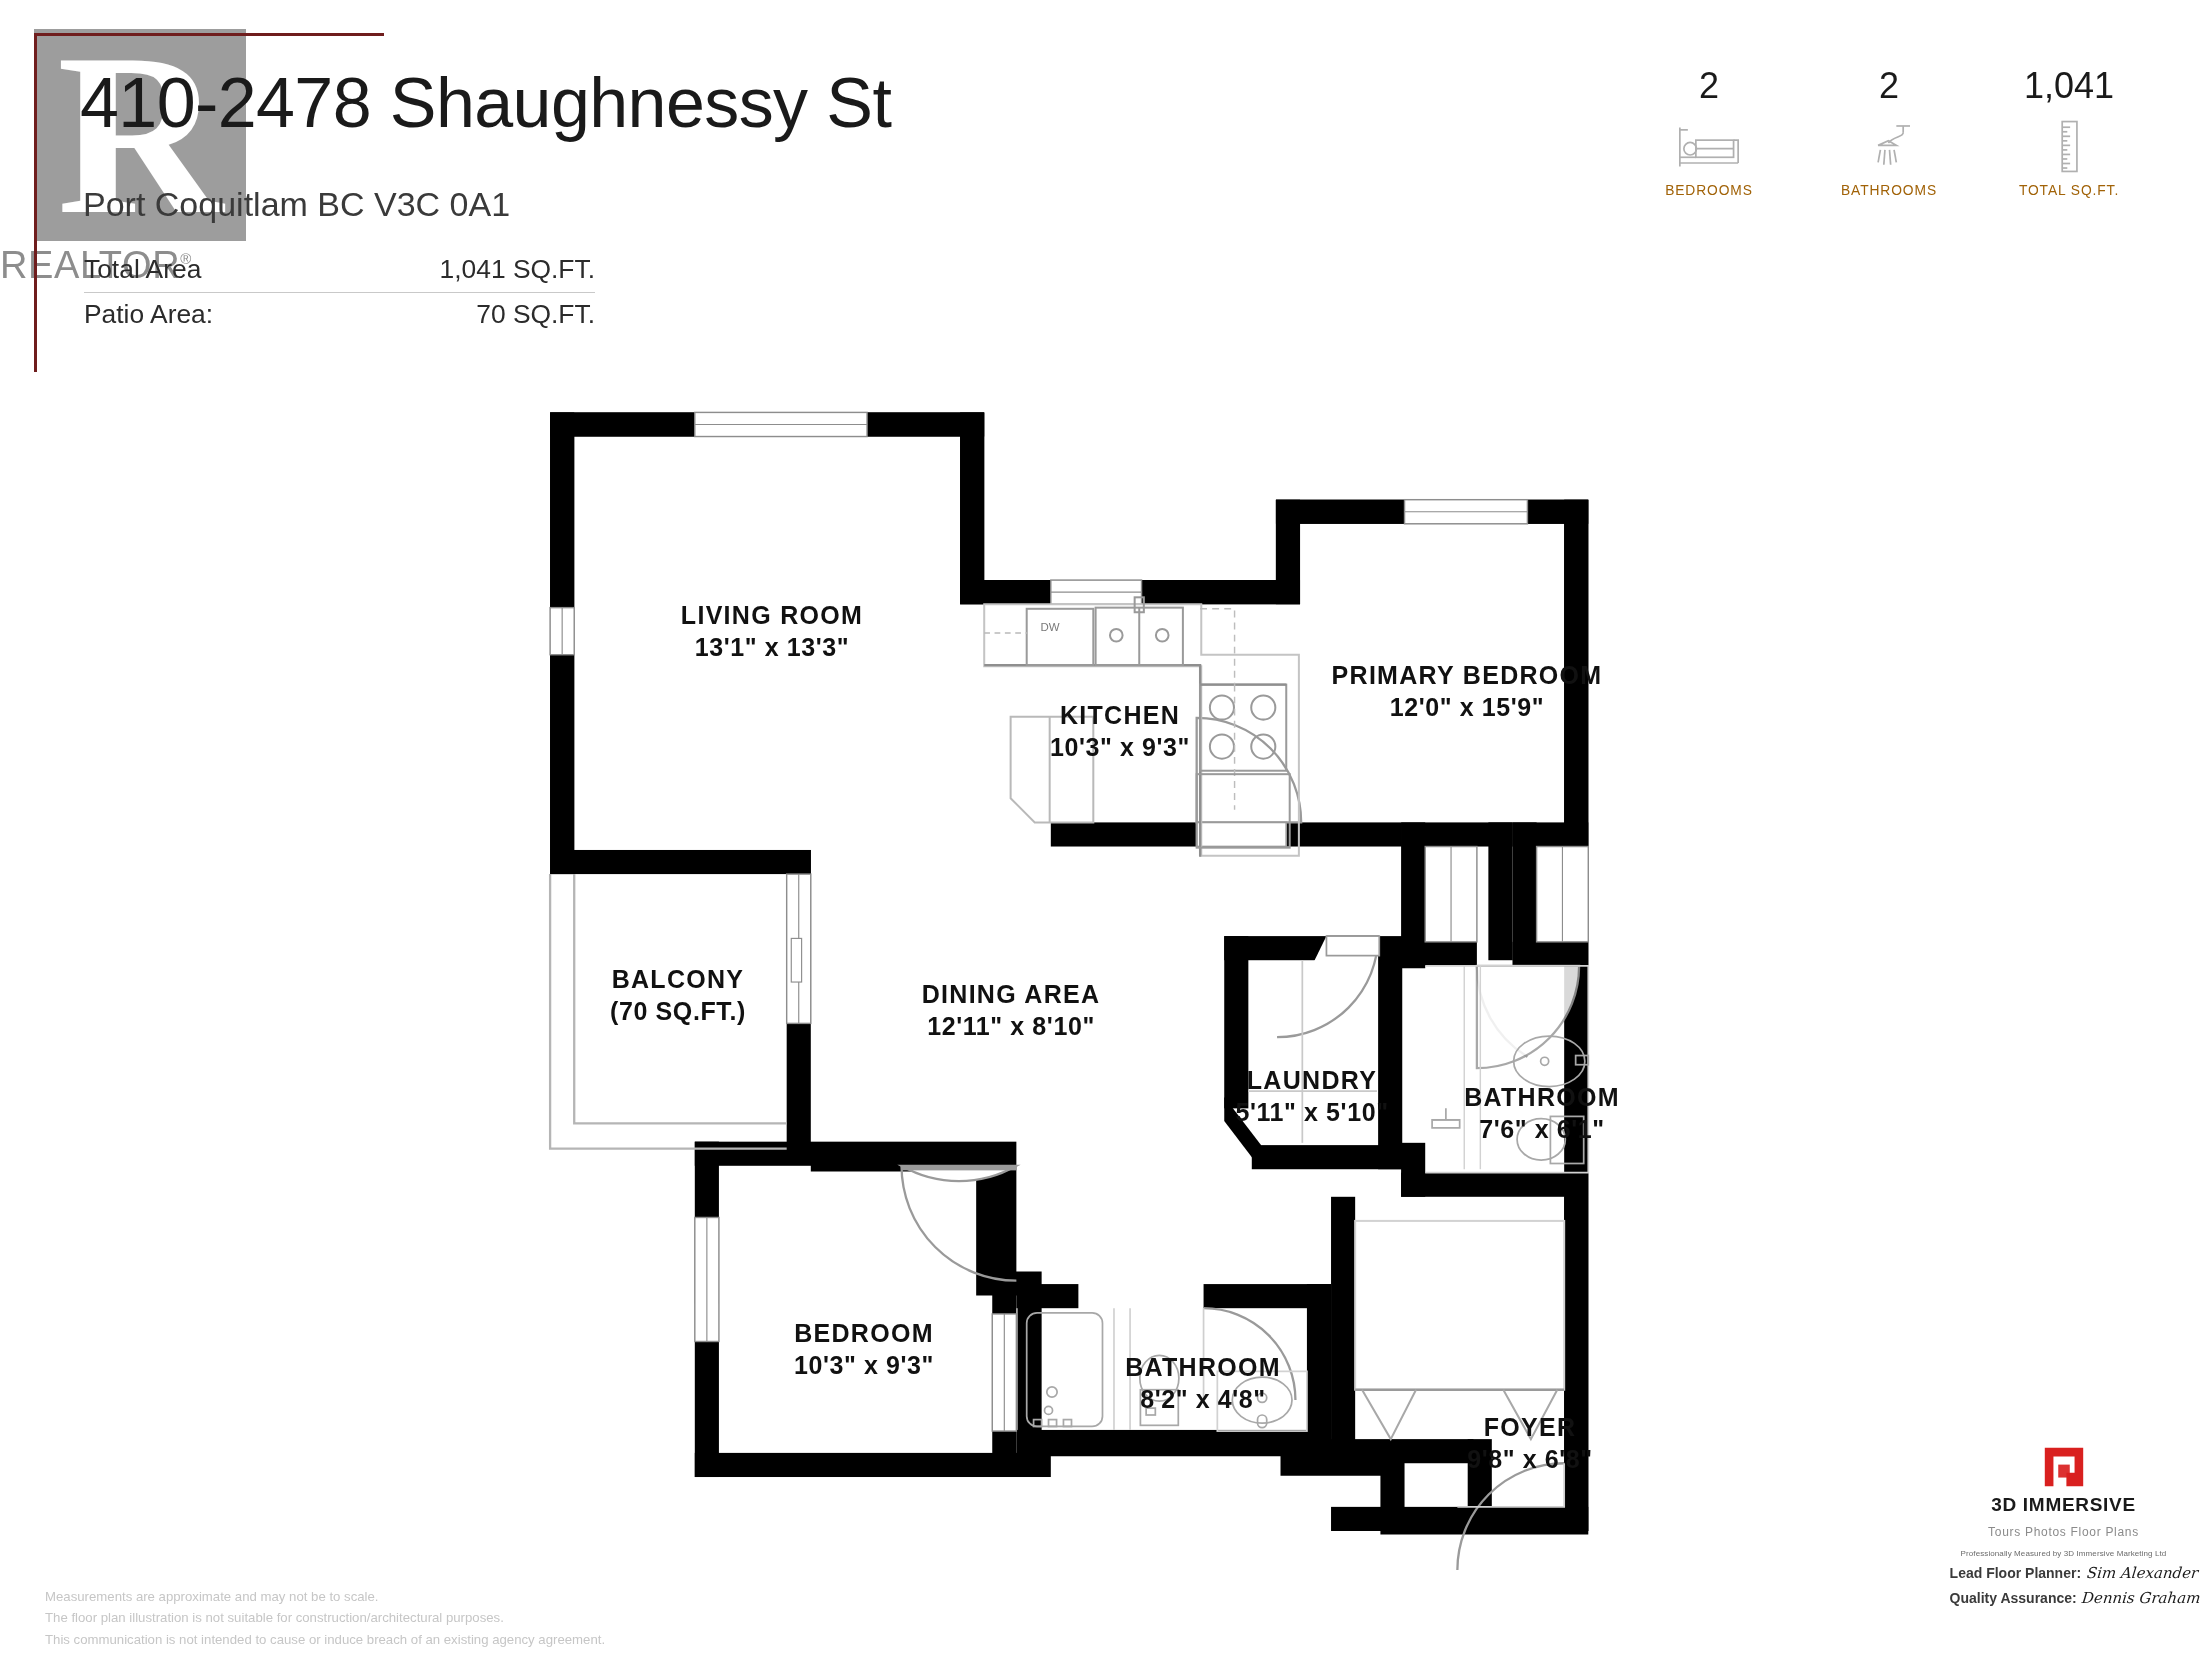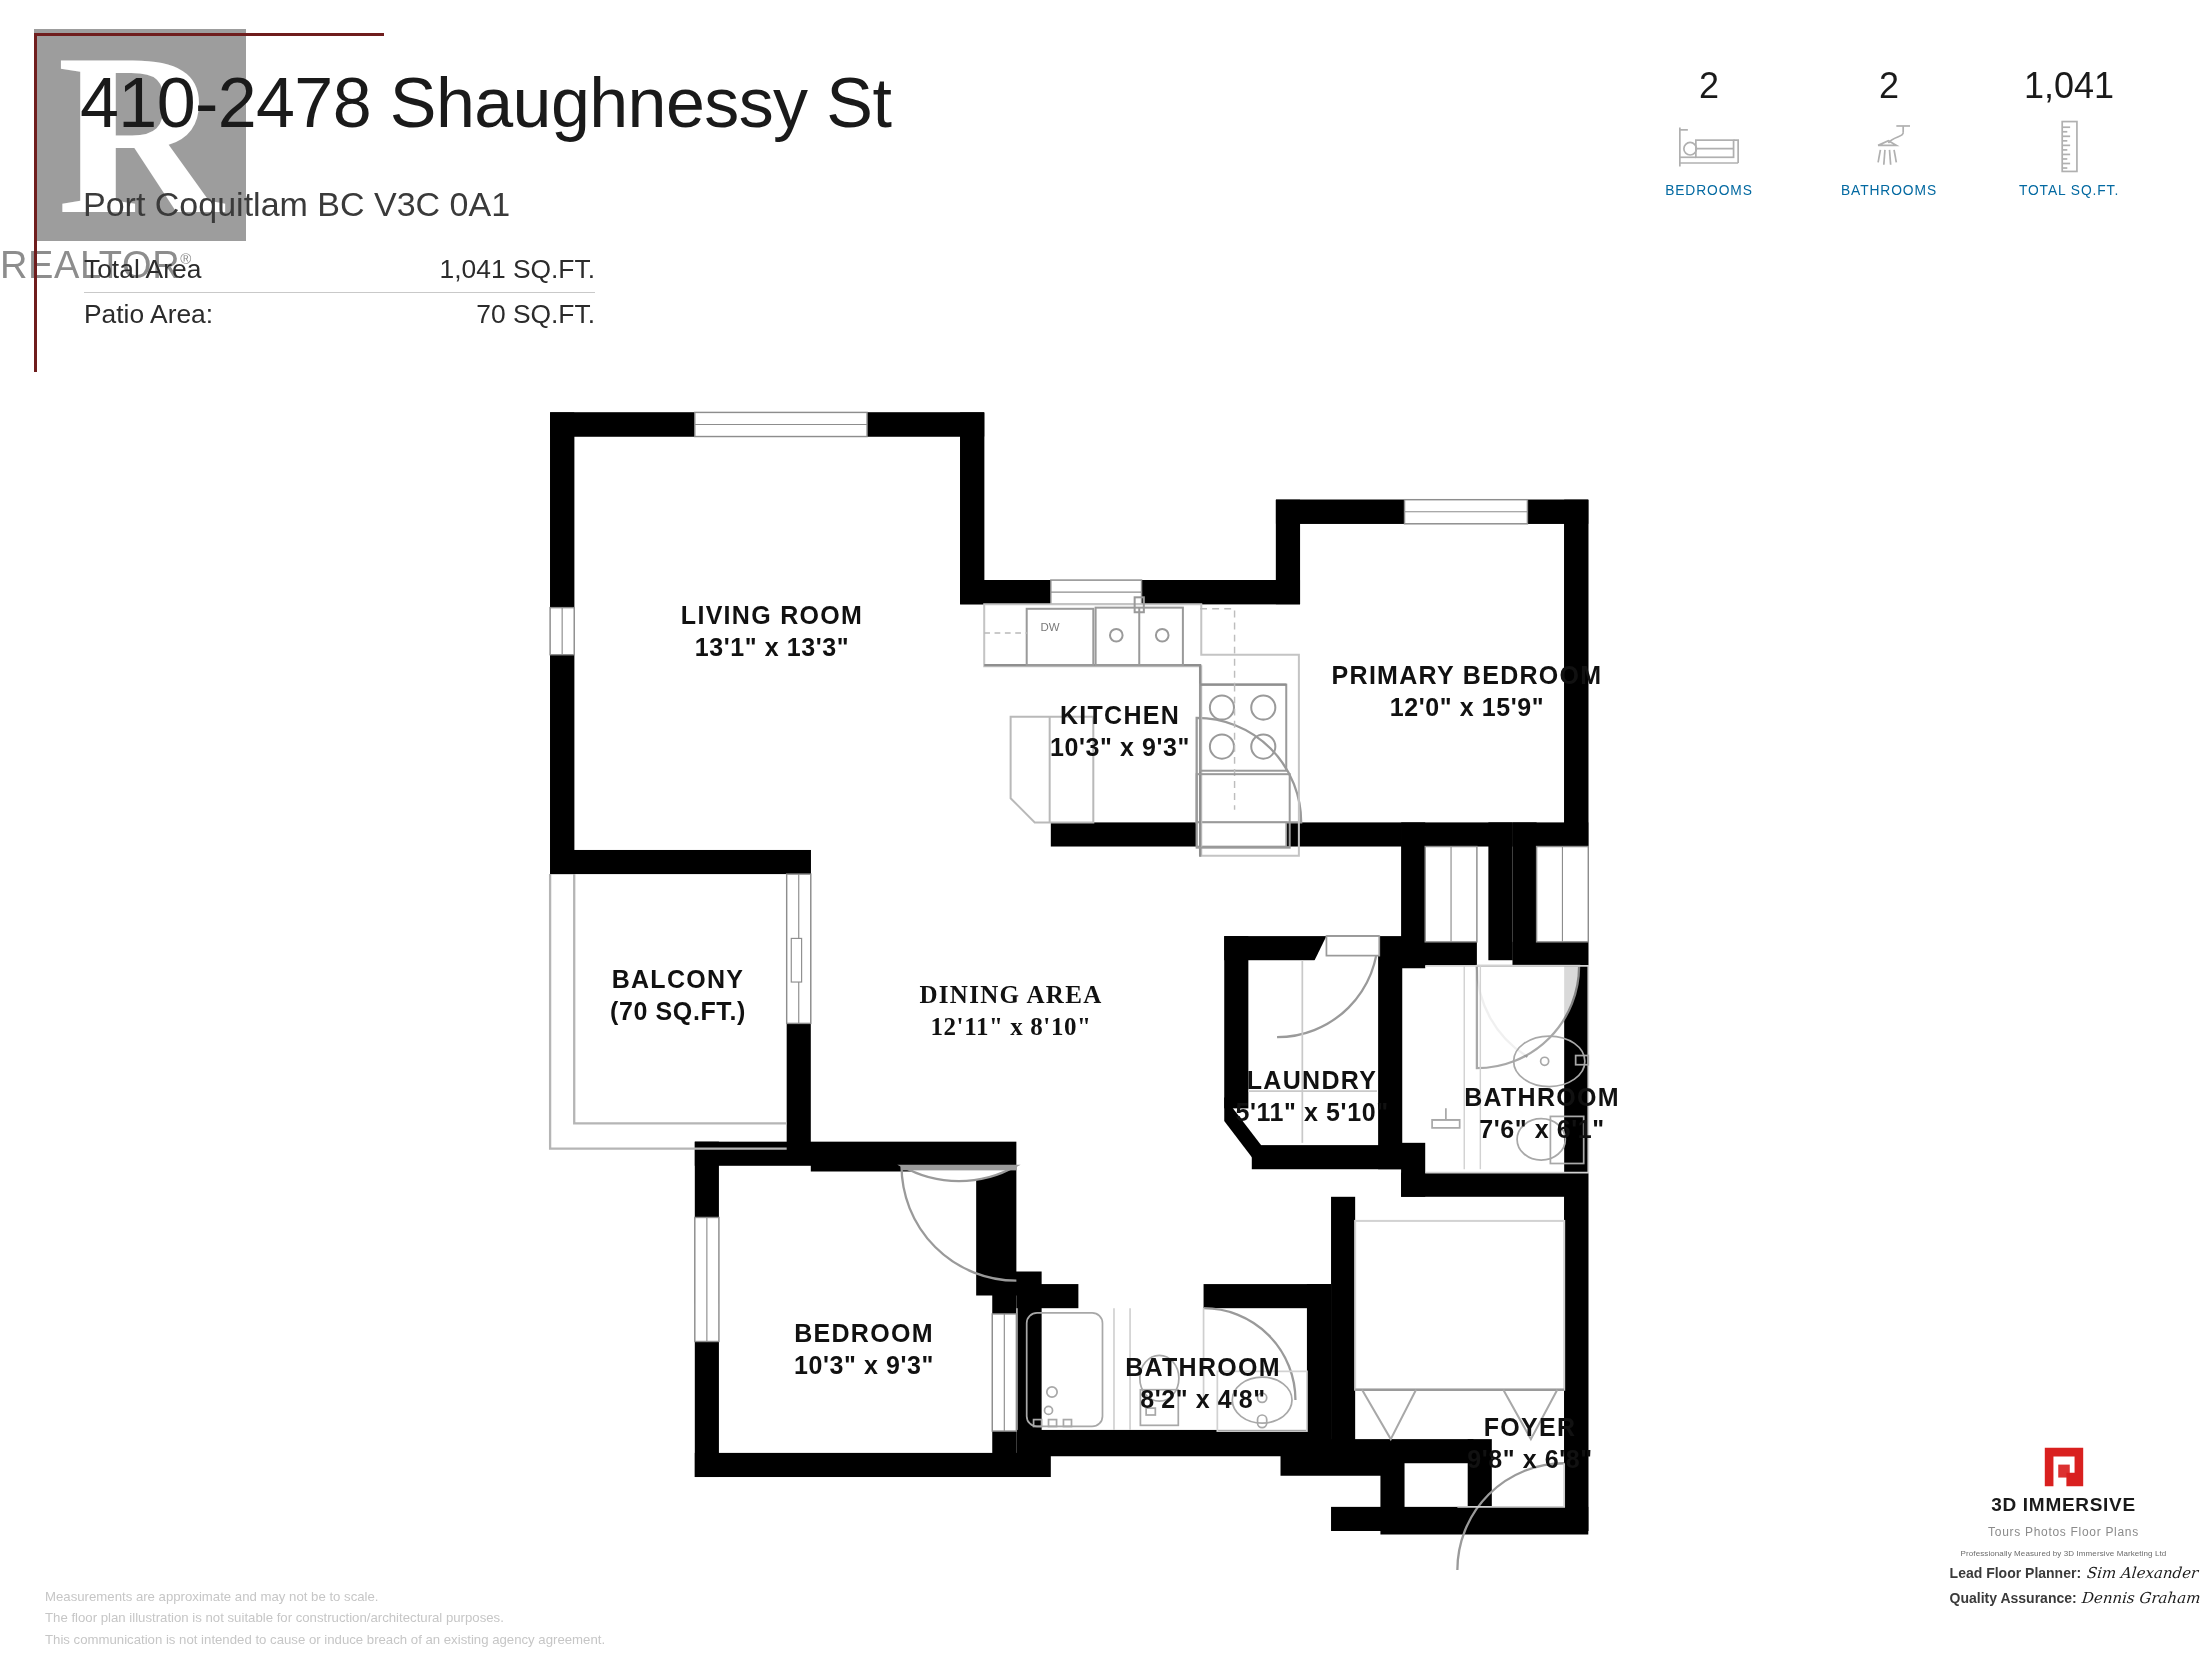--- a/index.html
+++ b/index.html
@@ -62,21 +62,21 @@
   .area-row.total { padding-bottom:6px; border-bottom:1.1px solid #c9c9c9;justify-content:space-between; }
   .area-row .lbl { white-space:nowrap; }
   .area-row .val { white-space:nowrap; font-weight:400; }
   .area-row.sub { padding-top:4.6px; }
 
   
   .stats { position:absolute; left:1619px; top:68px; width:540px; height:161px; display:flex; }
   .stat { flex:1; display:flex; flex-direction:column; align-items:center; }
   .stat-num { font-size:36px; color:#1a1a1a; line-height:1; margin-bottom:15px; font-weight:400;}
   .stat-icon { height:55px; display:flex; align-items:center; justify-content:center; margin-bottom:9.2px; }
-  .stat-lbl { font-size:13.8px; color:#0369a1; letter-spacing:0.9px; white-space:nowrap; }
+  .stat-lbl { font-size:13.8px; color:#a16207; letter-spacing:0.9px; white-space:nowrap; }
 
   
   #plan { position:absolute; left:0px; top:0px; width:2205px; height:1654px; pointer-events:none; }
 
   
   .rlabel {
     position:absolute; text-align:center; color:#111;
     font-weight:700; line-height:1.18; white-space:nowrap;
     transform:translate(-50%,-50%);
   }
@@ -436,21 +436,21 @@
     <span class="dm">10'3" x 9'3"</span>
   </div>
   <div class="rlabel" style="left:1467px; top:692px;">
     <span class="nm">PRIMARY BEDROOM</span>
     <span class="dm">12'0" x 15'9"</span>
   </div>
   <div class="rlabel" style="left:678px; top:996px;">
     <span class="nm">BALCONY</span>
     <span class="dm">(70 SQ.FT.)</span>
   </div>
-  <div class="rlabel" style="left:1011px; top:1011px;font-family:Liberation Serif, serif;">
+  <div class="rlabel" style="left:1011px; top:1011px;">
     <span class="nm">DINING AREA</span>
     <span class="dm">12'11" x 8'10"</span>
   </div>
   <div class="rlabel" style="left:1312px; top:1097px;">
     <span class="nm">LAUNDRY</span>
     <span class="dm">5'11" x 5'10"</span>
   </div>
   <div class="rlabel" style="left:1542px; top:1114px;">
     <span class="nm">BATHROOM</span>
     <span class="dm">7'6" x 6'1"</span>

